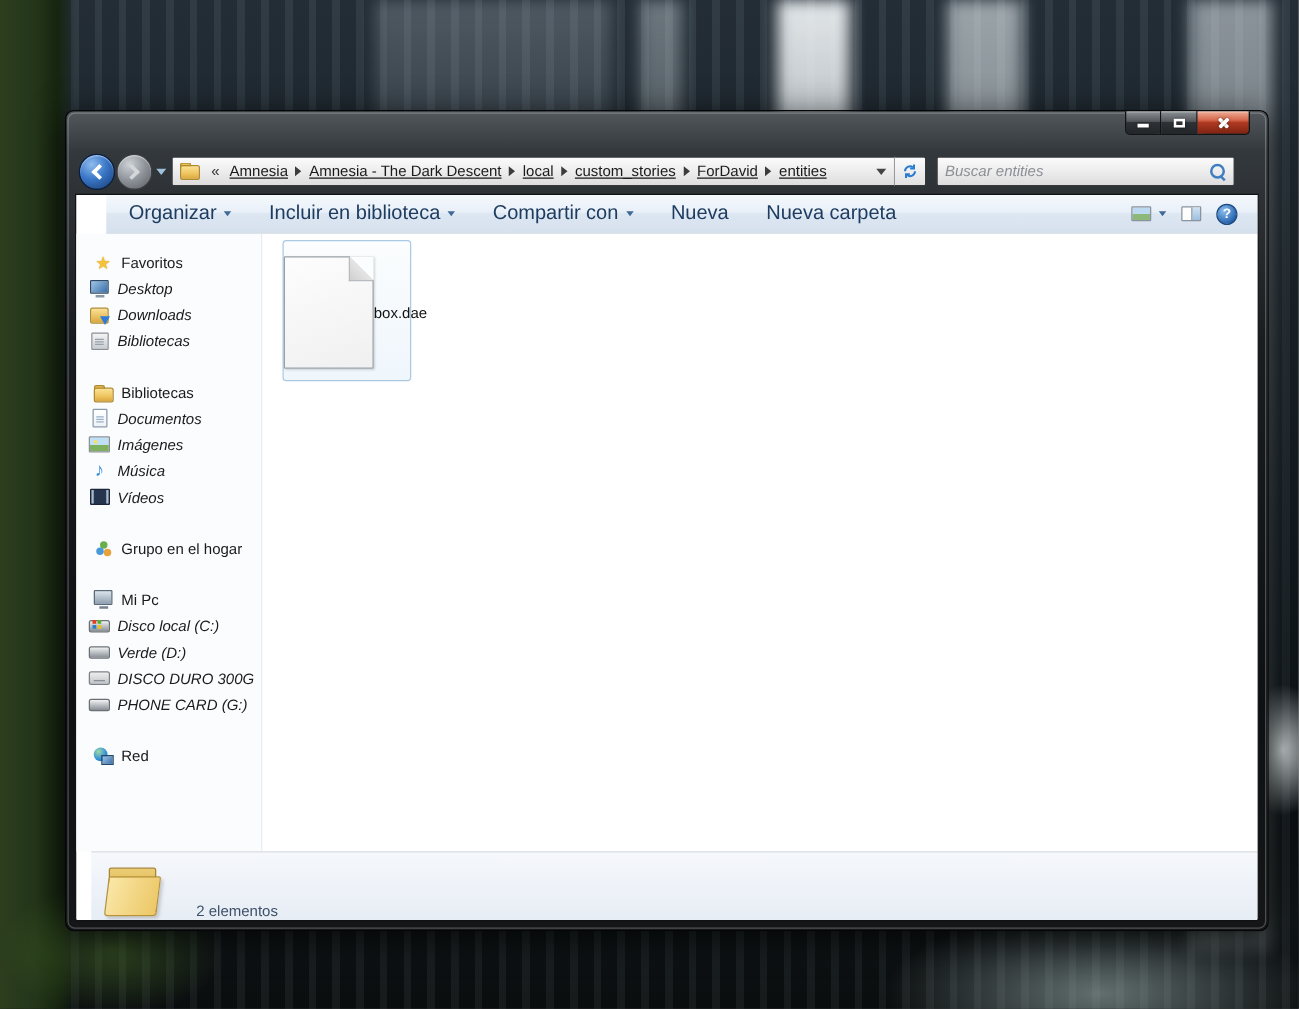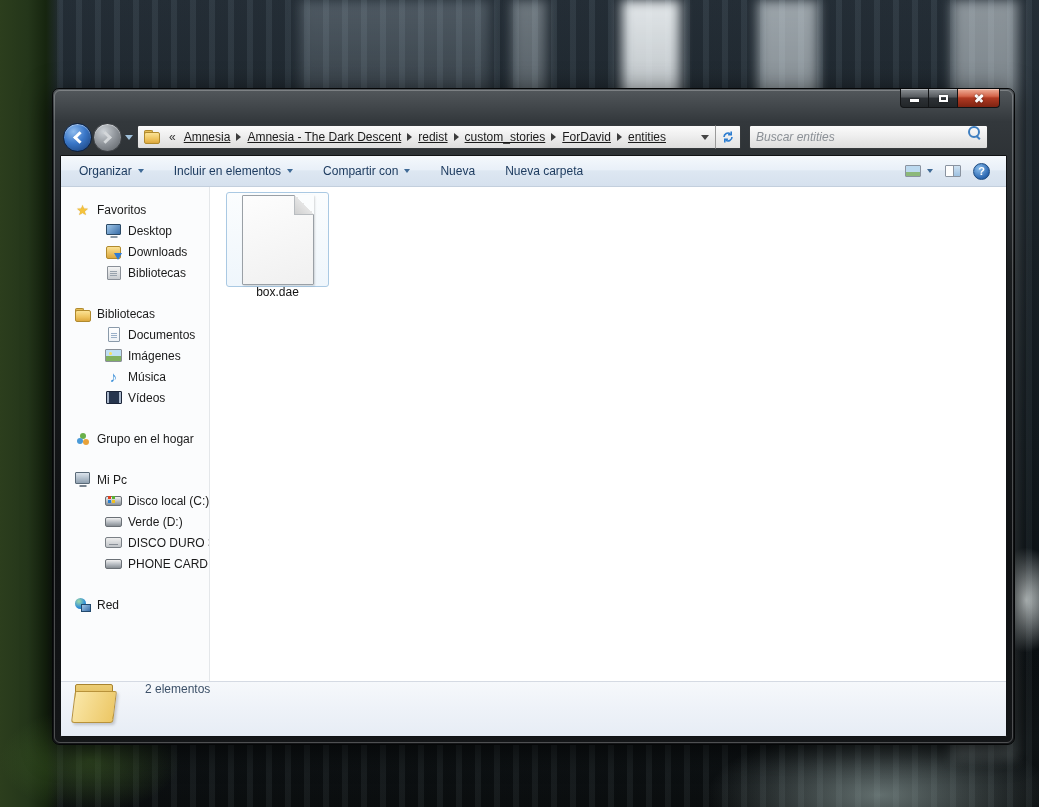--- a/index.html
+++ b/index.html
@@ -74,21 +74,21 @@
   .addr{ height:24px; flex:1 1 auto; max-width:604px; display:flex; align-items:center;
     background:linear-gradient(180deg,#fbfbfb 0%,#ededed 50%,#dddddd 100%);
     border:1px solid #35393c; border-radius:2px; padding:0 2px 0 5px; font-size:12px; color:#1a1a1a; }
   .crumb-ov{ margin:0 4px 0 5px; color:#333; }
   .crumb{ padding:0 4px; white-space:nowrap; cursor:default;text-decoration:underline; }
   .bsep{ width:0; height:0; border-top:4px solid transparent; border-bottom:4px solid transparent; border-left:5px solid #3c3c3c; margin:0 2px; }
   .addr-caret{ margin-left:auto; width:0; height:0; border-left:4px solid transparent; border-right:4px solid transparent; border-top:5px solid #444; margin-right:6px; }
   .refresh{ width:26px; height:24px; margin:-1px -3px -1px 0; border:1px solid #35393c; border-left:1px solid #9a9a9a; border-radius:0 2px 2px 0;
     background:linear-gradient(180deg,#fbfbfb,#e2e2e2); display:flex; align-items:center; justify-content:center; flex:none; }
 
-  .searchbox{ width:239px; height:24px; margin-left:8px; flex:none; display:flex; 
+  .searchbox{ width:239px; height:24px; margin-left:8px; flex:none; display:flex; align-items:center;
     background:linear-gradient(180deg,#fbfbfb 0%,#ededed 50%,#dddddd 100%);
     border:1px solid #35393c; border-radius:2px; padding:0 6px; }
   .search-input{ flex:1; border:none; outline:none; background:transparent; font-size:12px; font-family:"Liberation Sans",sans-serif; color:#222; min-width:0; }
   .search-input::placeholder{ font-style:italic; color:#8b9096; }
   .i-search{ width:13px; height:13px; position:relative; flex:none; }
   .i-search::before{ content:""; position:absolute; left:0; top:0; width:8px; height:8px; border:2px solid #3f7fc1; border-radius:50%; }
   .i-search::after{ content:""; position:absolute; left:9px; top:9px; width:5px; height:2px; background:#3f7fc1; transform:rotate(45deg); transform-origin:0 0; }
 
   
   .i-folder{ width:17px; height:14px; position:relative; flex:none; margin-right:4px; }
@@ -97,39 +97,39 @@
   .i-folder::after{ content:""; position:absolute; left:1px; top:3px; width:14px; height:10px;
     background:linear-gradient(180deg,#fbe294 0%,#eec45f 60%,#dca83e 100%); border:1px solid #b08a2e; border-radius:2px; }
 
   
   .client{ position:absolute; left:7px; right:7px; top:66px; bottom:7px; border:1px solid #101214; border-radius:0 0 2px 2px;
     display:flex; flex-direction:column; background:#fff; overflow:hidden; }
 
   
   .toolbar{ height:31px; flex:none; display:flex; align-items:center;
     background:linear-gradient(180deg,#f4f8fc 0%,#e9f0f8 45%,#dde7f2 50%,#d6e1ee 100%);
-    border-bottom:1px solid #c3cfdd; font-size:12px; color:#1e3c60; }
+    border-bottom:1px solid #c3cfdd; font-size:16px; color:#1e3c60;margin-left:24px; }
   .tb-left{ display:flex; align-items:center; gap:30px; padding-left:18px; }
   .tb-item{ display:flex; align-items:center; cursor:default; white-space:nowrap; }
   .caret{ width:0; height:0; border-left:3.5px solid transparent; border-right:3.5px solid transparent; border-top:4px solid #3f6a96; margin-left:6px; }
   .tb-right{ margin-left:auto; display:flex; align-items:center; gap:12px; padding-right:16px; }
   .i-views{ width:16px; height:12px; border:1px solid #8a93a0; border-radius:1px;
     background:linear-gradient(180deg,#bcd9ef 0 55%, #8cb87a 55% 100%); }
   .i-pane{ width:16px; height:12px; border:1px solid #8a93a0; border-radius:1px; background:#fdfdfd; position:relative; }
   .i-pane::after{ content:""; position:absolute; right:0; top:0; bottom:0; width:6px; background:linear-gradient(180deg,#cfe2f2,#9dc0e0); border-left:1px solid #8a93a0; }
   .i-help{ width:17px; height:17px; border-radius:50%; background:radial-gradient(circle at 35% 30%, #8cc0ee, #2a66b0 70%, #1a4a86 100%);
     border:1px solid #1c4a80; color:#fff; font-size:11px; font-weight:bold; display:flex; align-items:center; justify-content:center; }
   .i-help::before{ content:"?"; }
 
   
   .content{ flex:1; display:flex; min-height:0; }
   .sidebar{ width:149px; flex:none; background:#fbfcfd; border-right:1px solid #e4e7ea; padding-top:12px; font-size:12px; color:#1a1a1a; overflow:hidden; }
   .side-sec{ margin-bottom:20px; }
   .side-row{ height:21px; display:flex; align-items:center; padding-left:13px; cursor:default; white-space:nowrap; }
-  .side-row.child{ padding-left:44px; }
+  .side-row.child{ padding-left:10px;font-style:italic; }
   .side-row .lbl{ margin-left:6px; overflow:hidden; }
 
   .ic{ width:17px; height:16px; display:inline-flex; align-items:center; justify-content:center; position:relative; flex:none; }
 
   .i-star::before{ content:"★"; color:#f5c33b; font-size:14px; text-shadow:0 0 1px #c89020; }
 
   .i-desktop::before{ content:""; width:13px; height:9px; background:linear-gradient(135deg,#9fc6e8,#3a6ea8); border:1px solid #2c4a66; border-radius:1px; margin-bottom:3px; }
   .i-desktop::after{ content:""; position:absolute; bottom:1px; left:50%; transform:translateX(-50%); width:7px; height:2px; background:#8a98a6; }
 
   .i-folder-dl{ }
@@ -165,40 +165,40 @@
     box-shadow:4px 0 0 #58b030, 0 4px 0 #2a7fd0, 4px 4px 0 #f0c020; }
   .i-disk-ext::before{ content:""; width:16px; height:9px; background:linear-gradient(180deg,#eeeeee,#c0c4c8); border:1px solid #7a8086; border-radius:2px; }
   .i-disk-ext::after{ content:""; position:absolute; left:4px; bottom:6px; width:9px; height:1px; background:#8a9098; }
 
   .i-net::before{ content:""; width:11px; height:11px; border-radius:50%;
     background:radial-gradient(circle at 35% 30%, #9fd8a8, #2f8fd8 60%, #1a5fa0 100%); margin-right:4px; margin-bottom:2px; }
   .i-net::after{ content:""; position:absolute; right:0; bottom:1px; width:8px; height:6px; background:linear-gradient(135deg,#9fc6e8,#3a6ea8); border:1px solid #234a6e; }
 
   
   .filearea{ flex:1; background:#fff; padding:5px 0 0 16px; display:flex; gap:9px; align-items:flex-start; }
-  .tile{ width:103px; height:95px; border:1px solid transparent; border-radius:3px; display:flex; flex-direction:column; align-items:center; padding-top:2px; cursor:default; }
+  .tile{ width:103px; height:113px; border:1px solid transparent; border-radius:3px; display:flex; flex-direction:row; align-items:center; padding-top:2px; cursor:default; }
   .tile.selected{ border-color:#aac9e3; background:linear-gradient(180deg,#fbfdfe,#eff6fc); }
   .thumb{ height:94px; display:flex; align-items:center; justify-content:center; }
   .fname{ font-size:12px; color:#111; margin-top:0; }
 
   .page{ position:relative; width:72px; height:90px; background:linear-gradient(160deg,#fdfdfd,#f0f0f0); border:1px solid #9aa0a6; border-radius:1px; box-shadow:1px 1px 2px rgba(0,0,0,.15); }
   .fold{ position:absolute; top:-1px; right:-1px; width:20px; height:20px;
     background:linear-gradient(225deg, #fbfdfe 0%, #fbfdfe 50%, #e6e6e6 50%, #cfcfcf 100%);
     border-left:1px solid #b8bcc0; border-bottom:1px solid #b8bcc0; }
 
   .wood{ width:91px; height:91px; box-shadow:0 0 1px rgba(0,0,0,.4);
     background:
       repeating-linear-gradient(90deg, rgba(60,30,10,.28) 0 1px, rgba(0,0,0,0) 1px 5px),
       repeating-linear-gradient(90deg, #b5773f 0 7px, #9c5f33 7px 12px, #c08a52 12px 18px, #8f5830 18px 26px, #ab6d3c 26px 33px);
   }
 
   
   .details{ height:55px; flex:none; border-top:1px solid #d5dae3;
     background:linear-gradient(180deg,#f6f8fb 0%,#eef2f8 50%,#e7edf5 100%);
-    display:flex; align-items:flex-start; padding-left:10px; }
+    display:flex; align-items:flex-end; padding-left:10px;margin-left:12px; }
   .folder-lg{ width:52px; height:44px; position:relative; flex:none; }
   .folder-lg::before{ content:""; position:absolute; left:4px; top:2px; width:36px; height:34px;
     background:linear-gradient(180deg,#eccd74,#d4a43f); border:1px solid #a8832f; border-radius:2px; }
   .folder-lg::after{ content:""; position:absolute; left:2px; top:9px; width:40px; height:30px;
     background:linear-gradient(105deg,#fae7a8,#ecc765); border:1px solid #b8923a; border-radius:2px 2px 3px 3px;
     transform:skewX(-7deg); box-shadow:2px 2px 3px rgba(0,0,0,.18); }
   .count{ font-size:12px; color:#3c5068; margin-left:22px; }
 </style>
 </head>
 <body>
@@ -236,21 +236,21 @@
       </div>
     <span class="nav-caret"></span>
 
     <div class="addr">
       <span class="ic i-folder"></span>
       <span class="crumb-ov">«</span>
       <span class="crumb">Amnesia</span>
       <span class="bsep"></span>
       <span class="crumb">Amnesia - The Dark Descent</span>
       <span class="bsep"></span>
-      <span class="crumb">redist</span>
+      <span class="crumb">local</span>
       <span class="bsep"></span>
       <span class="crumb">custom_stories</span>
       <span class="bsep"></span>
       <span class="crumb">ForDavid</span>
       <span class="bsep"></span>
       <span class="crumb">entities</span>
       <span class="addr-caret"></span>
       <span class="refresh">
         <svg width="14" height="14" viewBox="0 0 14 14">
           <path d="M3 7a4 4 0 0 1 6.3-3.2" stroke="#2b7cd0" stroke-width="1.6" fill="none"></path>
@@ -269,21 +269,21 @@
 
   <div class="client">
 
     <div class="toolbar">
       <div class="tb-left">
         <span class="tb-item">
             <span>Organizar</span>
             <span class="caret"></span>
           </span>
         <span class="tb-item">
-            <span>Incluir en elementos</span>
+            <span>Incluir en biblioteca</span>
             <span class="caret"></span>
           </span>
         <span class="tb-item">
             <span>Compartir con</span>
             <span class="caret"></span>
           </span>
         <span class="tb-item">
             <span>Nueva</span>
           </span>
         <span class="tb-item">

